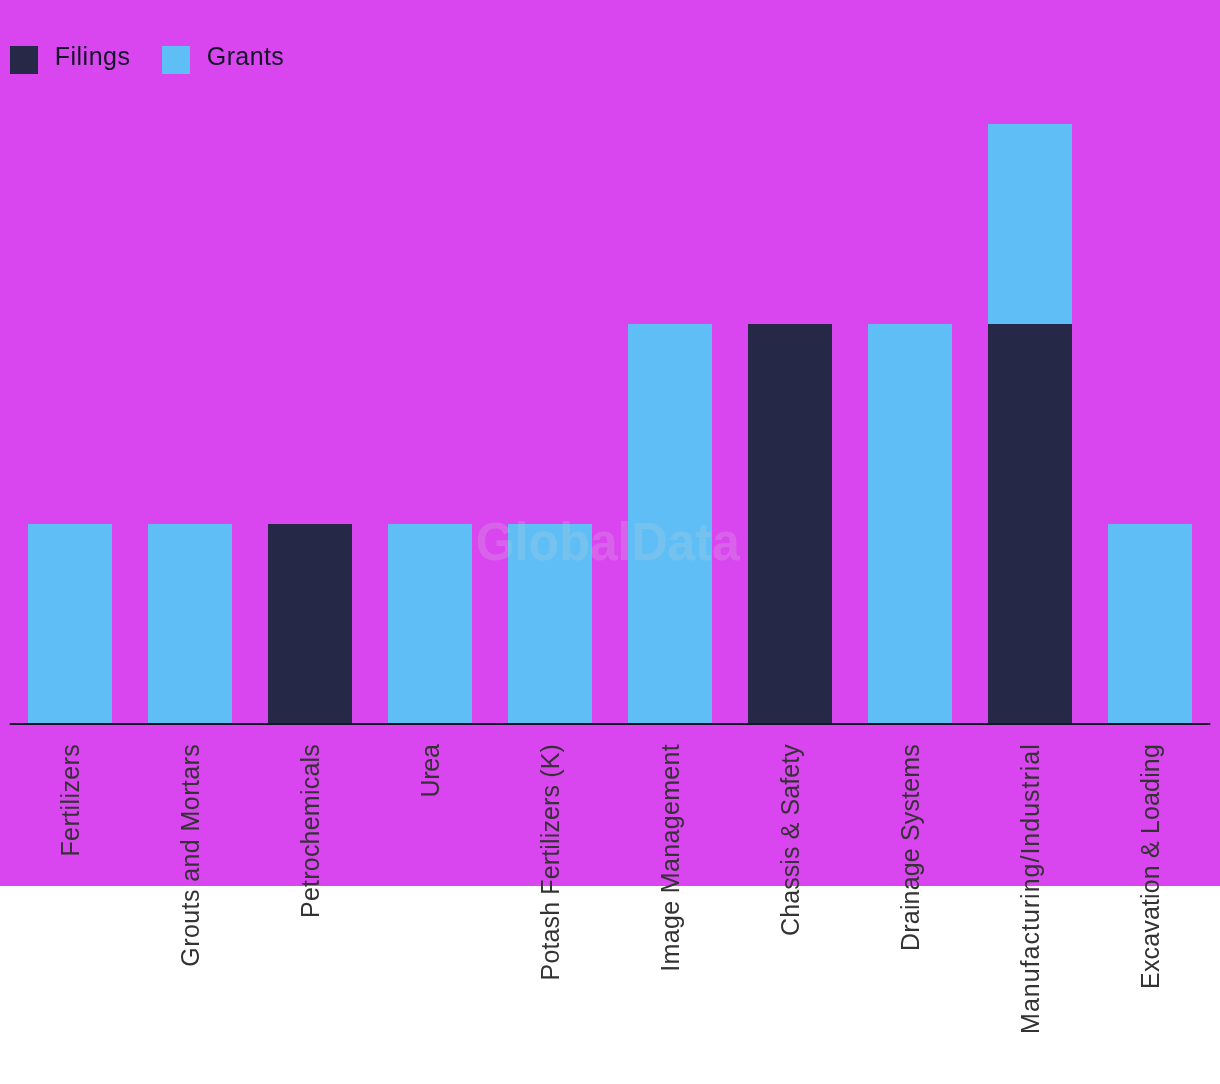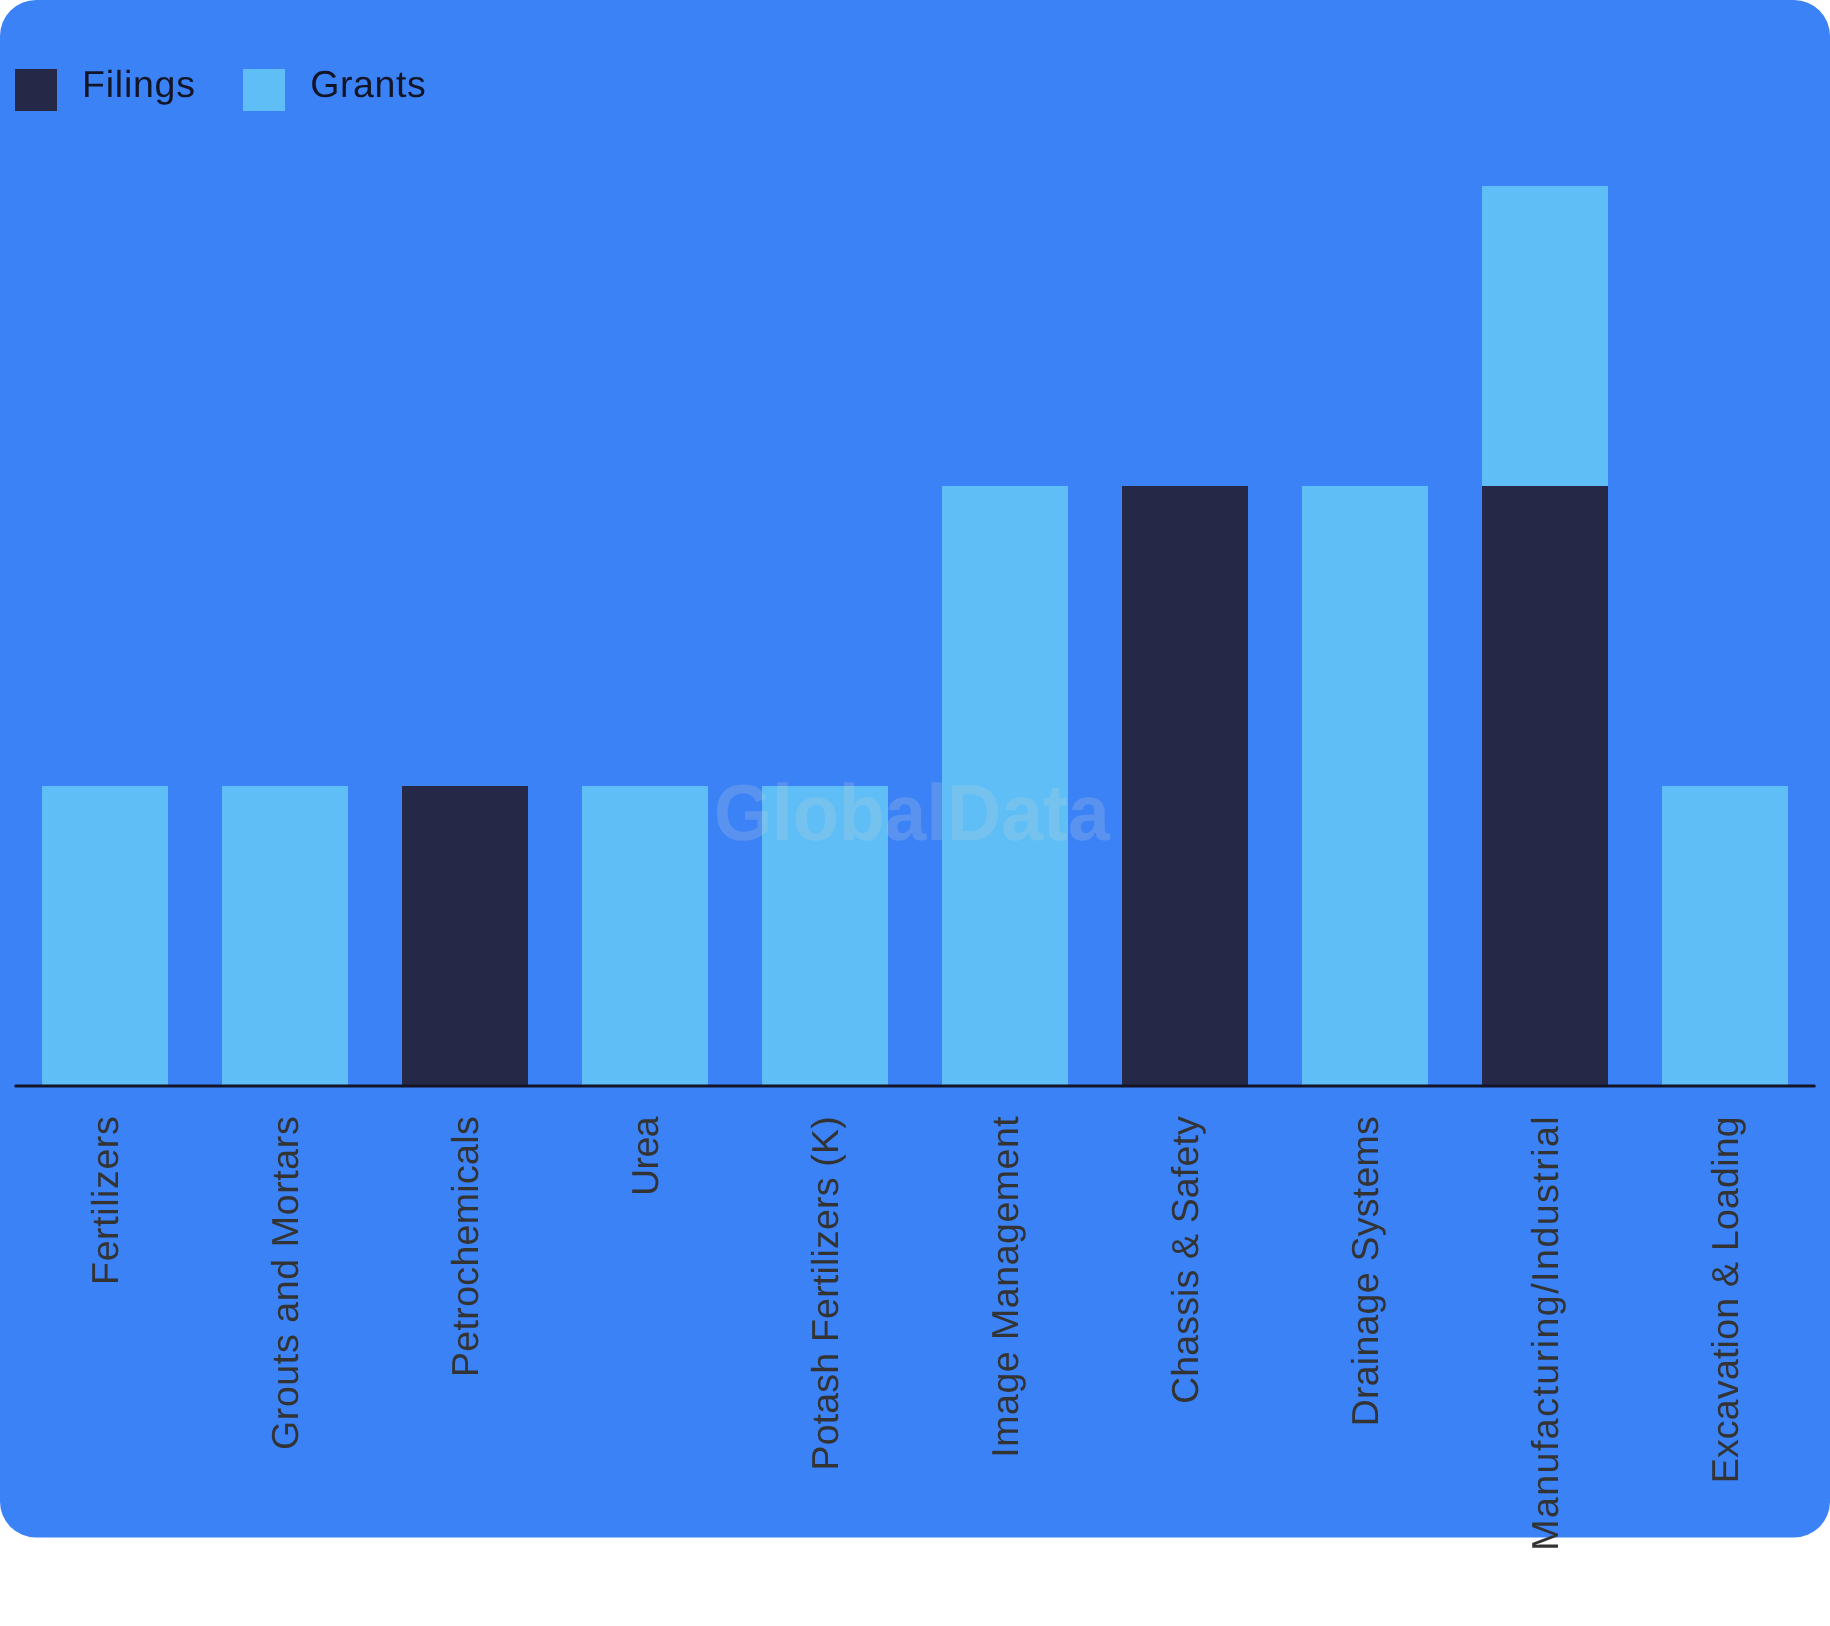--- a/index.html
+++ b/index.html
@@ -1,19 +1,19 @@
 <!DOCTYPE html>
 <html><head>
 <meta charset="utf-8">
 <title>Filings and Grants by segment</title>
 <style>
   html,body{margin:0;padding:0;background:#ffffff;}
   body{width:1220px;height:1084px;overflow:hidden;
        font-family:"Liberation Sans",sans-serif;}
-  #chart-root{position:relative;width:1220px;height:1025px;background:#3b82f6;border-radius:24px;}
+  #chart-root{position:relative;width:1220px;height:886px;background:#d946ef;}
   svg#chart-svg{display:block;will-change:transform;transform:translateZ(0);backface-visibility:hidden;}
   .legend-label{font-family:"Liberation Sans",sans-serif;font-size:25px;fill:#121526;}
   .cat-label{font-family:"Liberation Sans",sans-serif;font-size:25px;fill:#333333;}
   .wm-text{font-family:"Liberation Sans",sans-serif;font-weight:bold;font-size:53px;
            fill:#d6d6d6;opacity:0.195;}
   .axis-line{stroke:#141526;stroke-width:2;stroke-linecap:round;}
 </style>
 </head>
 <body>
 

